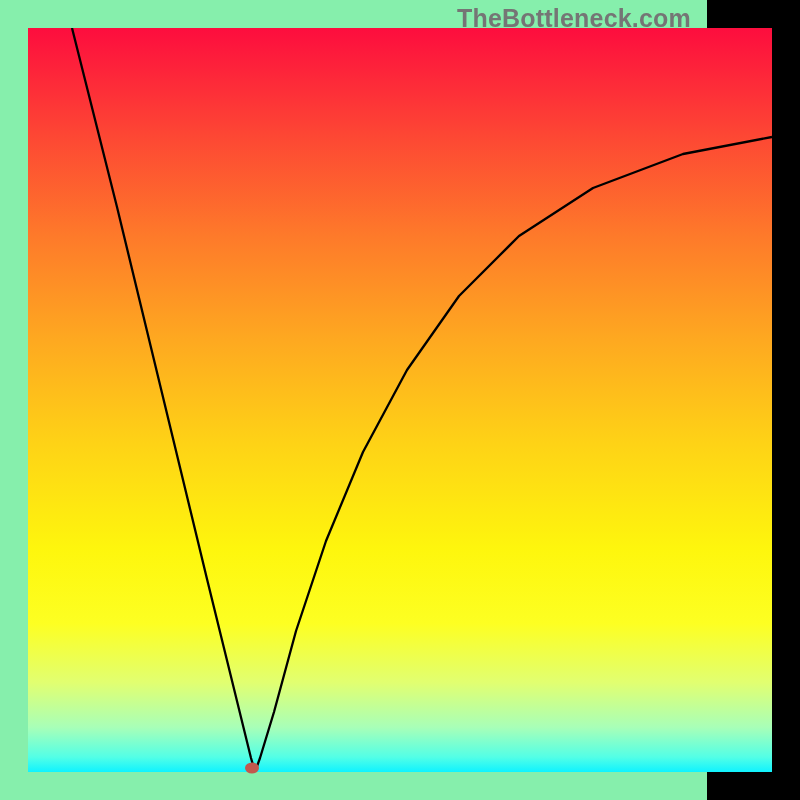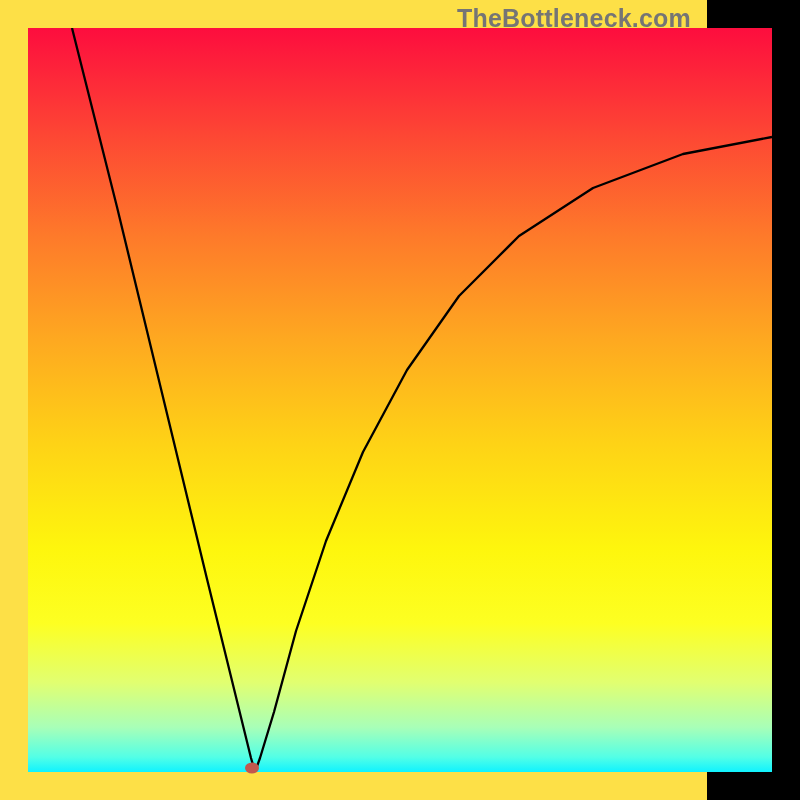--- a/index.html
+++ b/index.html
@@ -1,20 +1,20 @@
 <!DOCTYPE html>
 <html><head>
 <meta charset="utf-8">
 <style>
   * { margin: 0; padding: 0; box-sizing: border-box; }
   html, body { width: 800px; height: 800px; overflow: hidden; background: #000; }
   .frame {
     width: 707px;
     height: 800px;
-    background: #fde047;
+    background: #86efac;
     position: relative;
   }
   .plot-area {
     position: absolute;
     left: 28px;
     top: 28px;
     width: 744px;
     height: 744px;
     background: linear-gradient(to bottom,
       #fd0d3e 0%,

